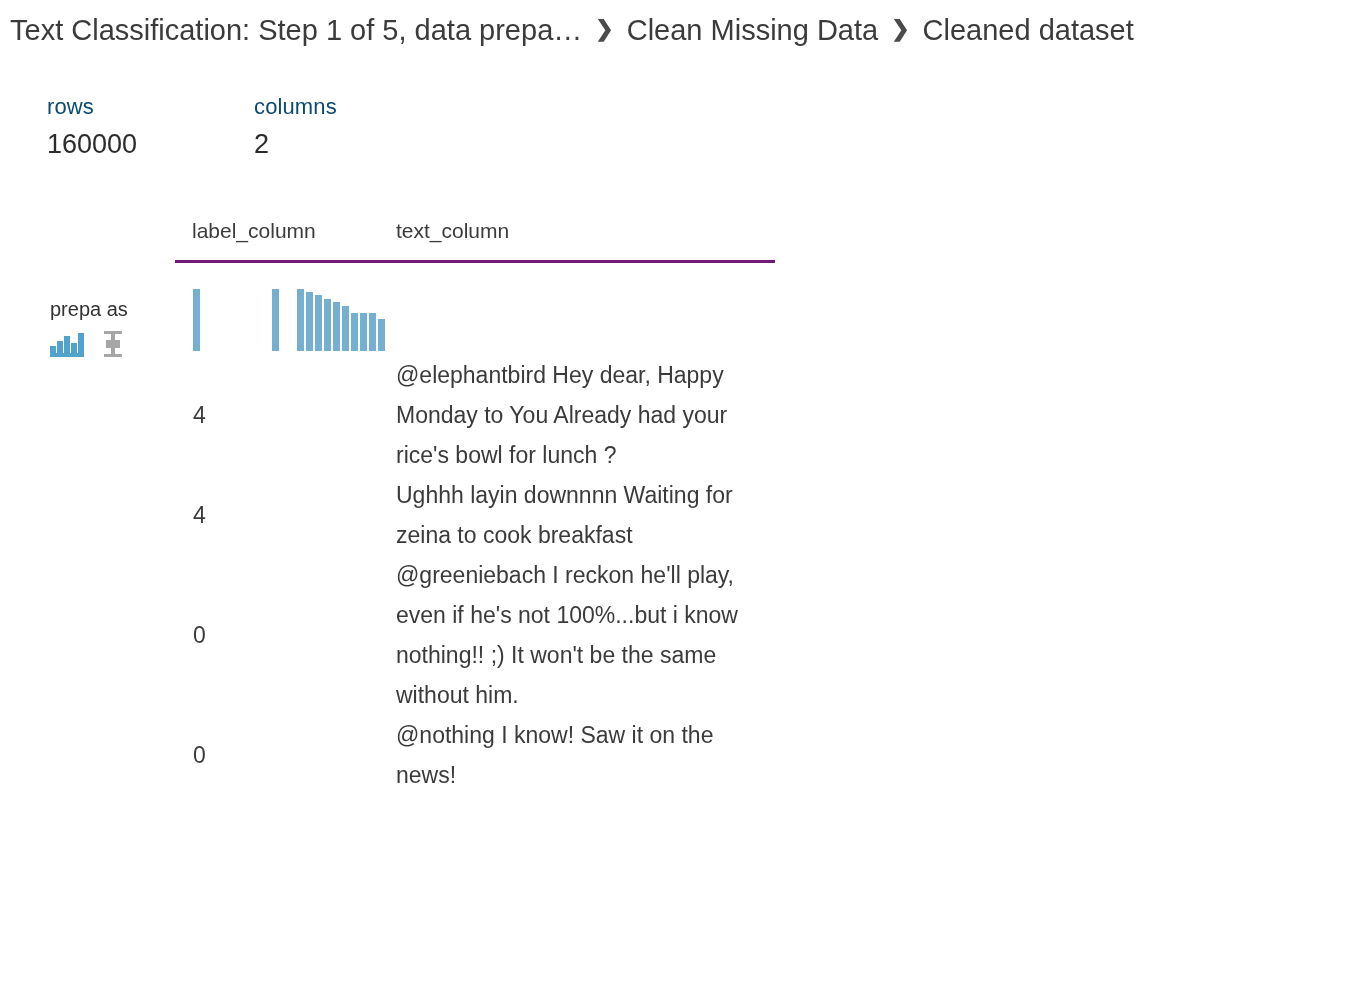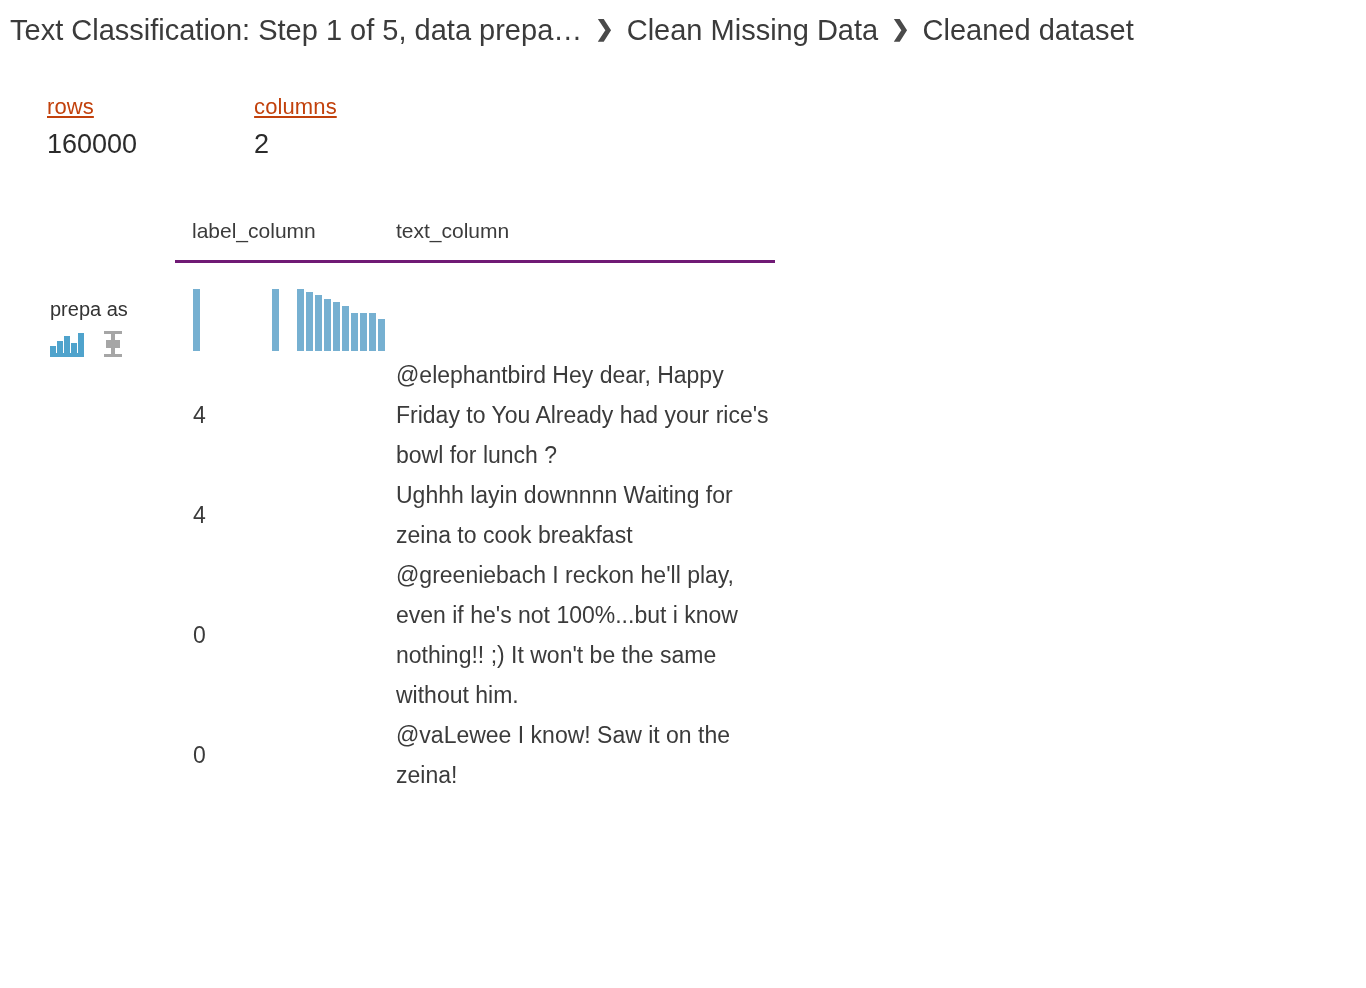--- a/index.html
+++ b/index.html
@@ -47,24 +47,23 @@
     top: 92px;
     display: flex;
   }
   .stat {
     display: flex;
     flex-direction: column;
   }
   .stat + .stat { margin-left: 117px; }
   .stat-label {
     font-size: 22px;
-    color: #c2410c;
+    color: #0c4a6e;
     line-height: 30px;
     letter-spacing: .1px;
-    text-decoration: underline;
   }
   .stat-value {
     font-size: 27px;
     color: #2b2b2b;
     line-height: 38px;
     margin-top: 3px;
   }
 
   
   .view-as {
@@ -220,28 +219,28 @@
         <span class="bar" style="width: 7px; height: 38px; background: rgb(118, 176, 209); margin-left: 2px;"></span>
         <span class="bar" style="width: 7px; height: 38px; background: rgb(118, 176, 209); margin-left: 2px;"></span>
         <span class="bar" style="width: 7px; height: 38px; background: rgb(118, 176, 209); margin-left: 2px;"></span>
         <span class="bar" style="width: 7px; height: 32px; background: rgb(118, 176, 209); margin-left: 2px;"></span>
       </div>
   </div>
 
   <div id="rows-container">
       <div class="tr">
         <div class="td td-label">4</div>
-        <div class="td td-text">@elephantbird Hey dear, Happy Friday to You Already had your rice's bowl for lunch ?</div>
+        <div class="td td-text">@elephantbird Hey dear, Happy Monday to You Already had your rice's bowl for lunch ?</div>
       </div>
       <div class="tr">
         <div class="td td-label">4</div>
         <div class="td td-text">Ughhh layin downnnn Waiting for zeina to cook breakfast</div>
       </div>
       <div class="tr">
         <div class="td td-label">0</div>
         <div class="td td-text">@greeniebach I reckon he'll play, even if he's not 100%...but i know nothing!! ;) It won't be the same without him.</div>
       </div>
       <div class="tr">
         <div class="td td-label">0</div>
-        <div class="td td-text">@vaLewee I know! Saw it on the zeina!</div>
+        <div class="td td-text">@nothing I know! Saw it on the news!</div>
       </div>
     </div>
 </div>
 
 </body></html>

